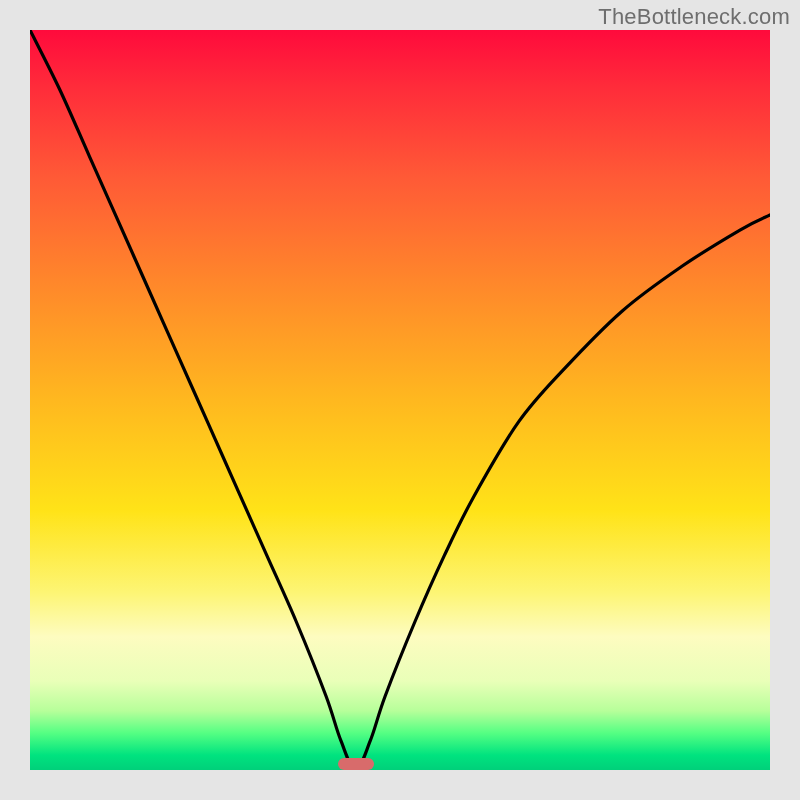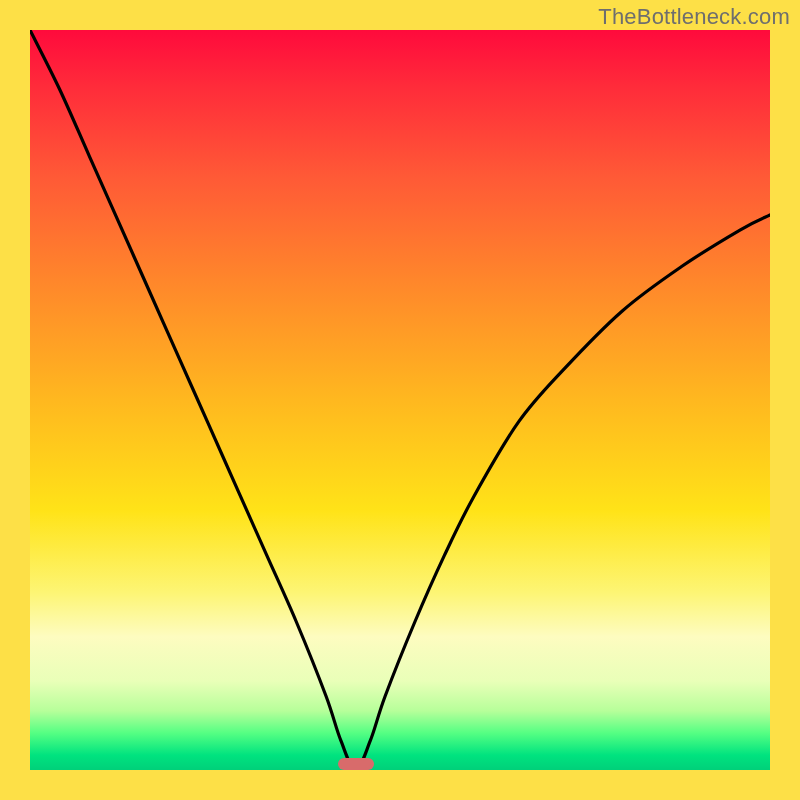--- a/index.html
+++ b/index.html
@@ -8,21 +8,21 @@
     width: 800px;
     height: 800px;
     overflow: hidden;
     background: #000;
     font-family: Arial, Helvetica, sans-serif;
   }
   .frame {
     position: relative;
     width: 800px;
     height: 800px;
-    background: #fde047;
+    background: #e5e5e5;
     text-decoration: underline;
   }
   .plot-area {
     position: absolute;
     left: 30px;
     top: 30px;
     width: 740px;
     height: 740px;
     background: linear-gradient(
       to bottom,

